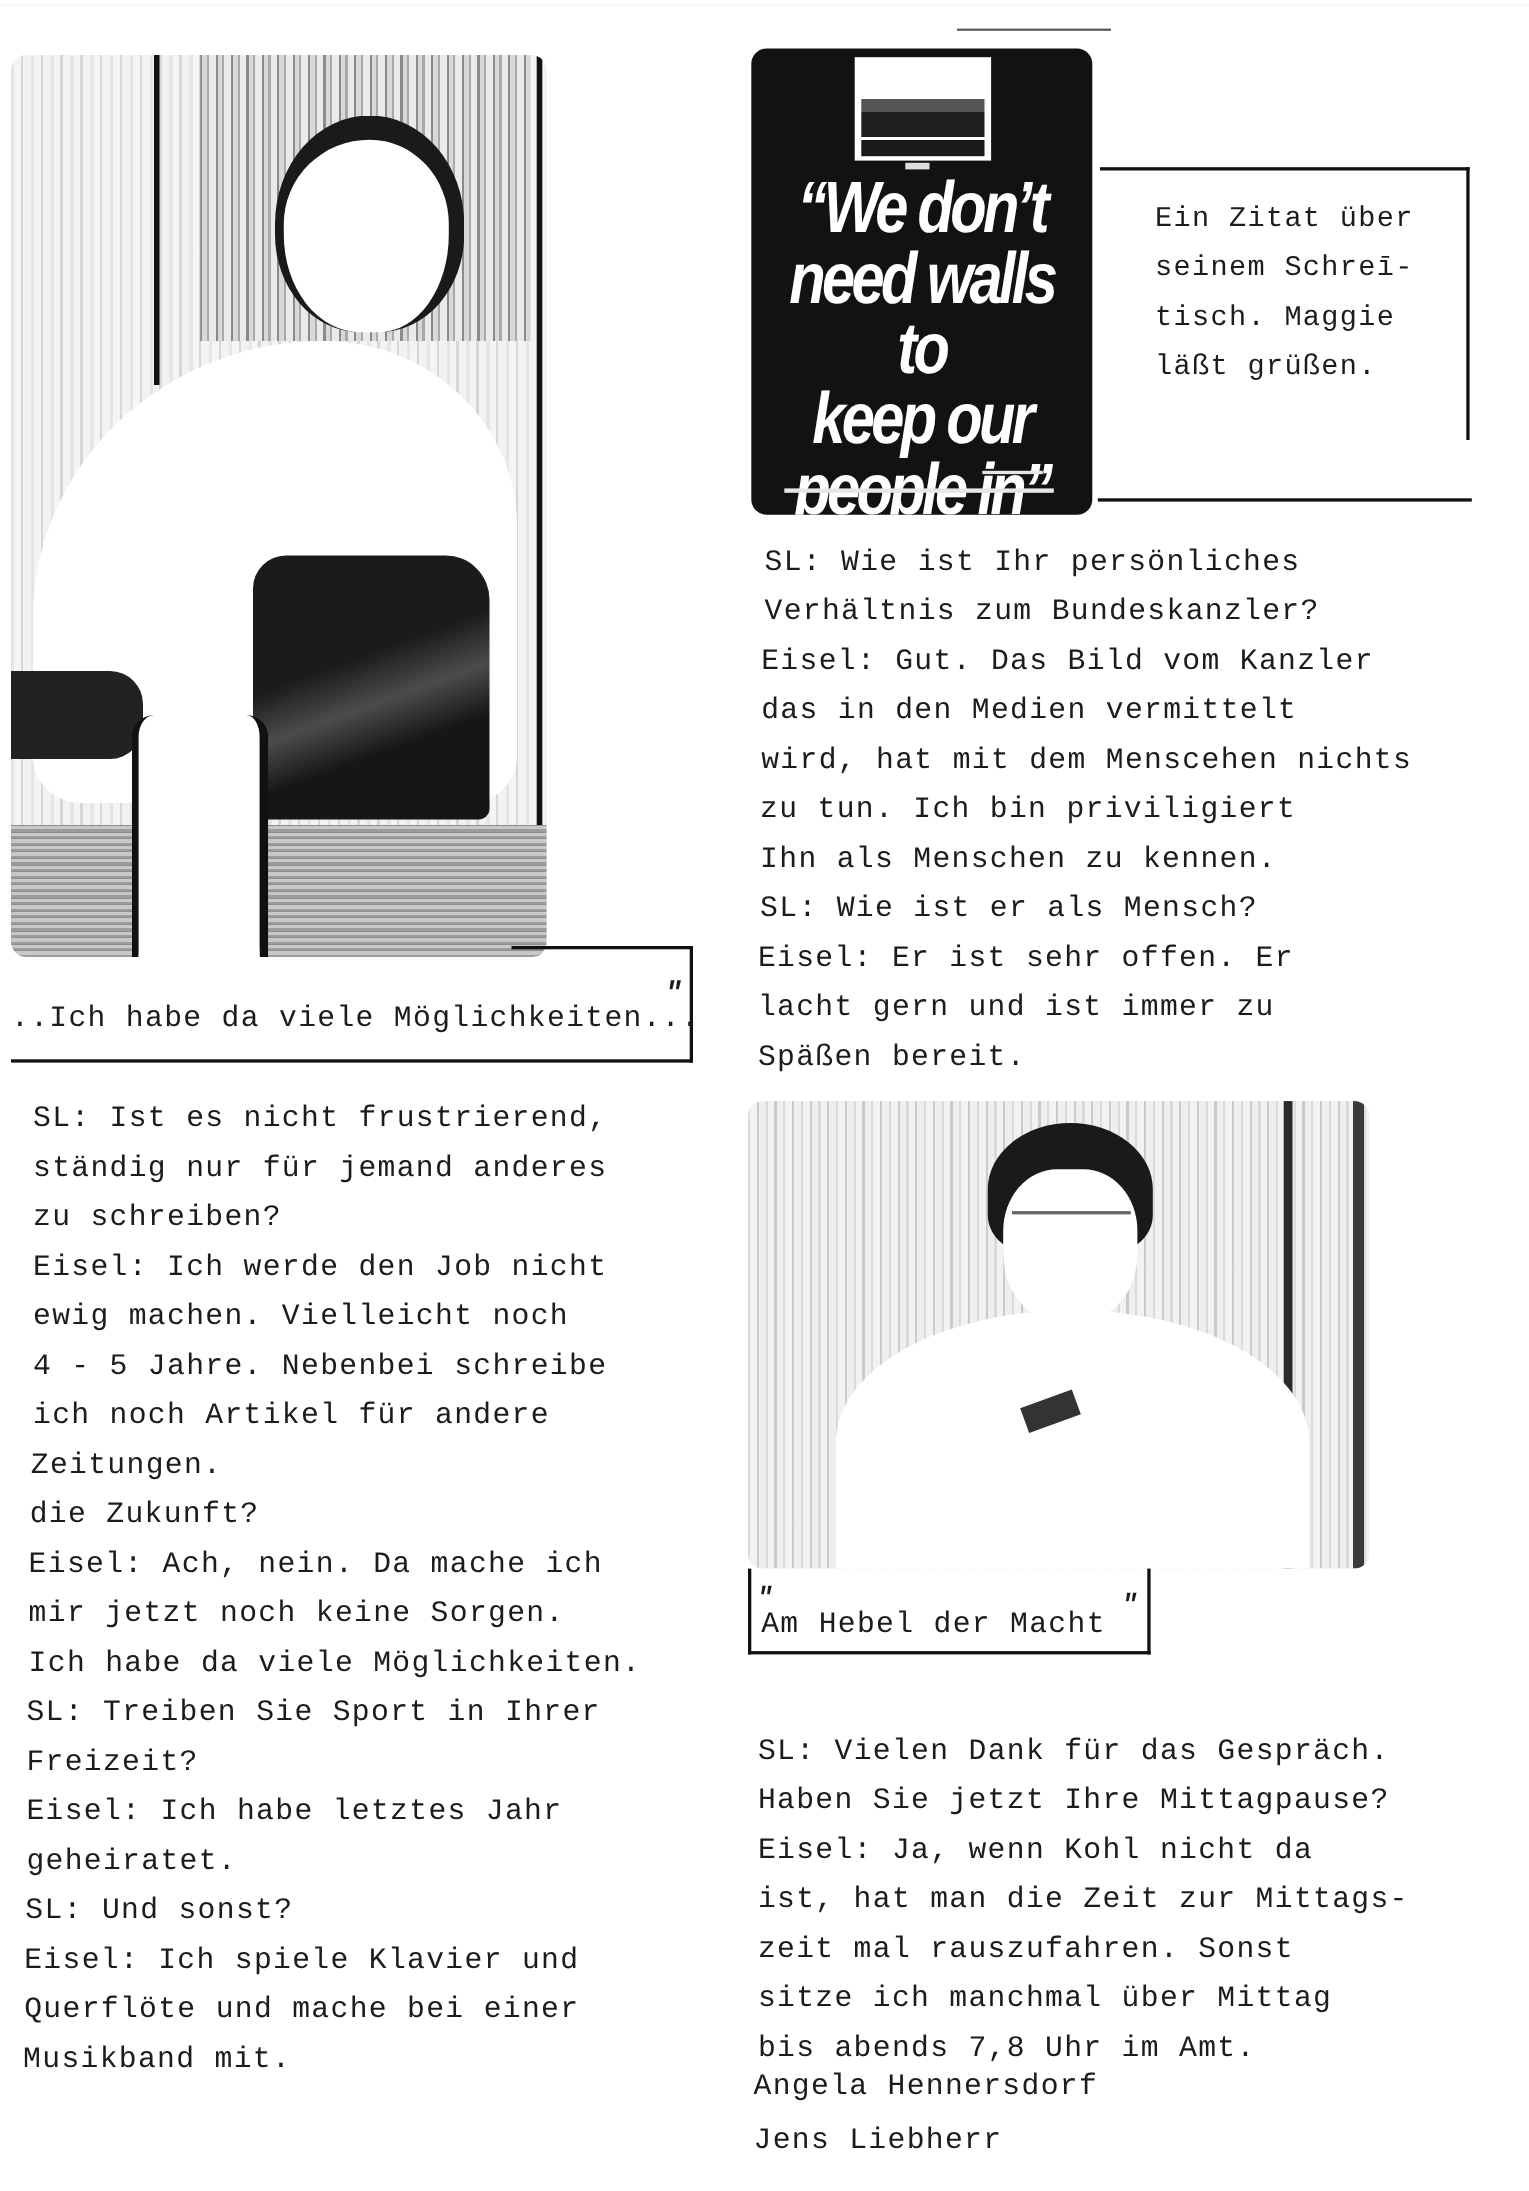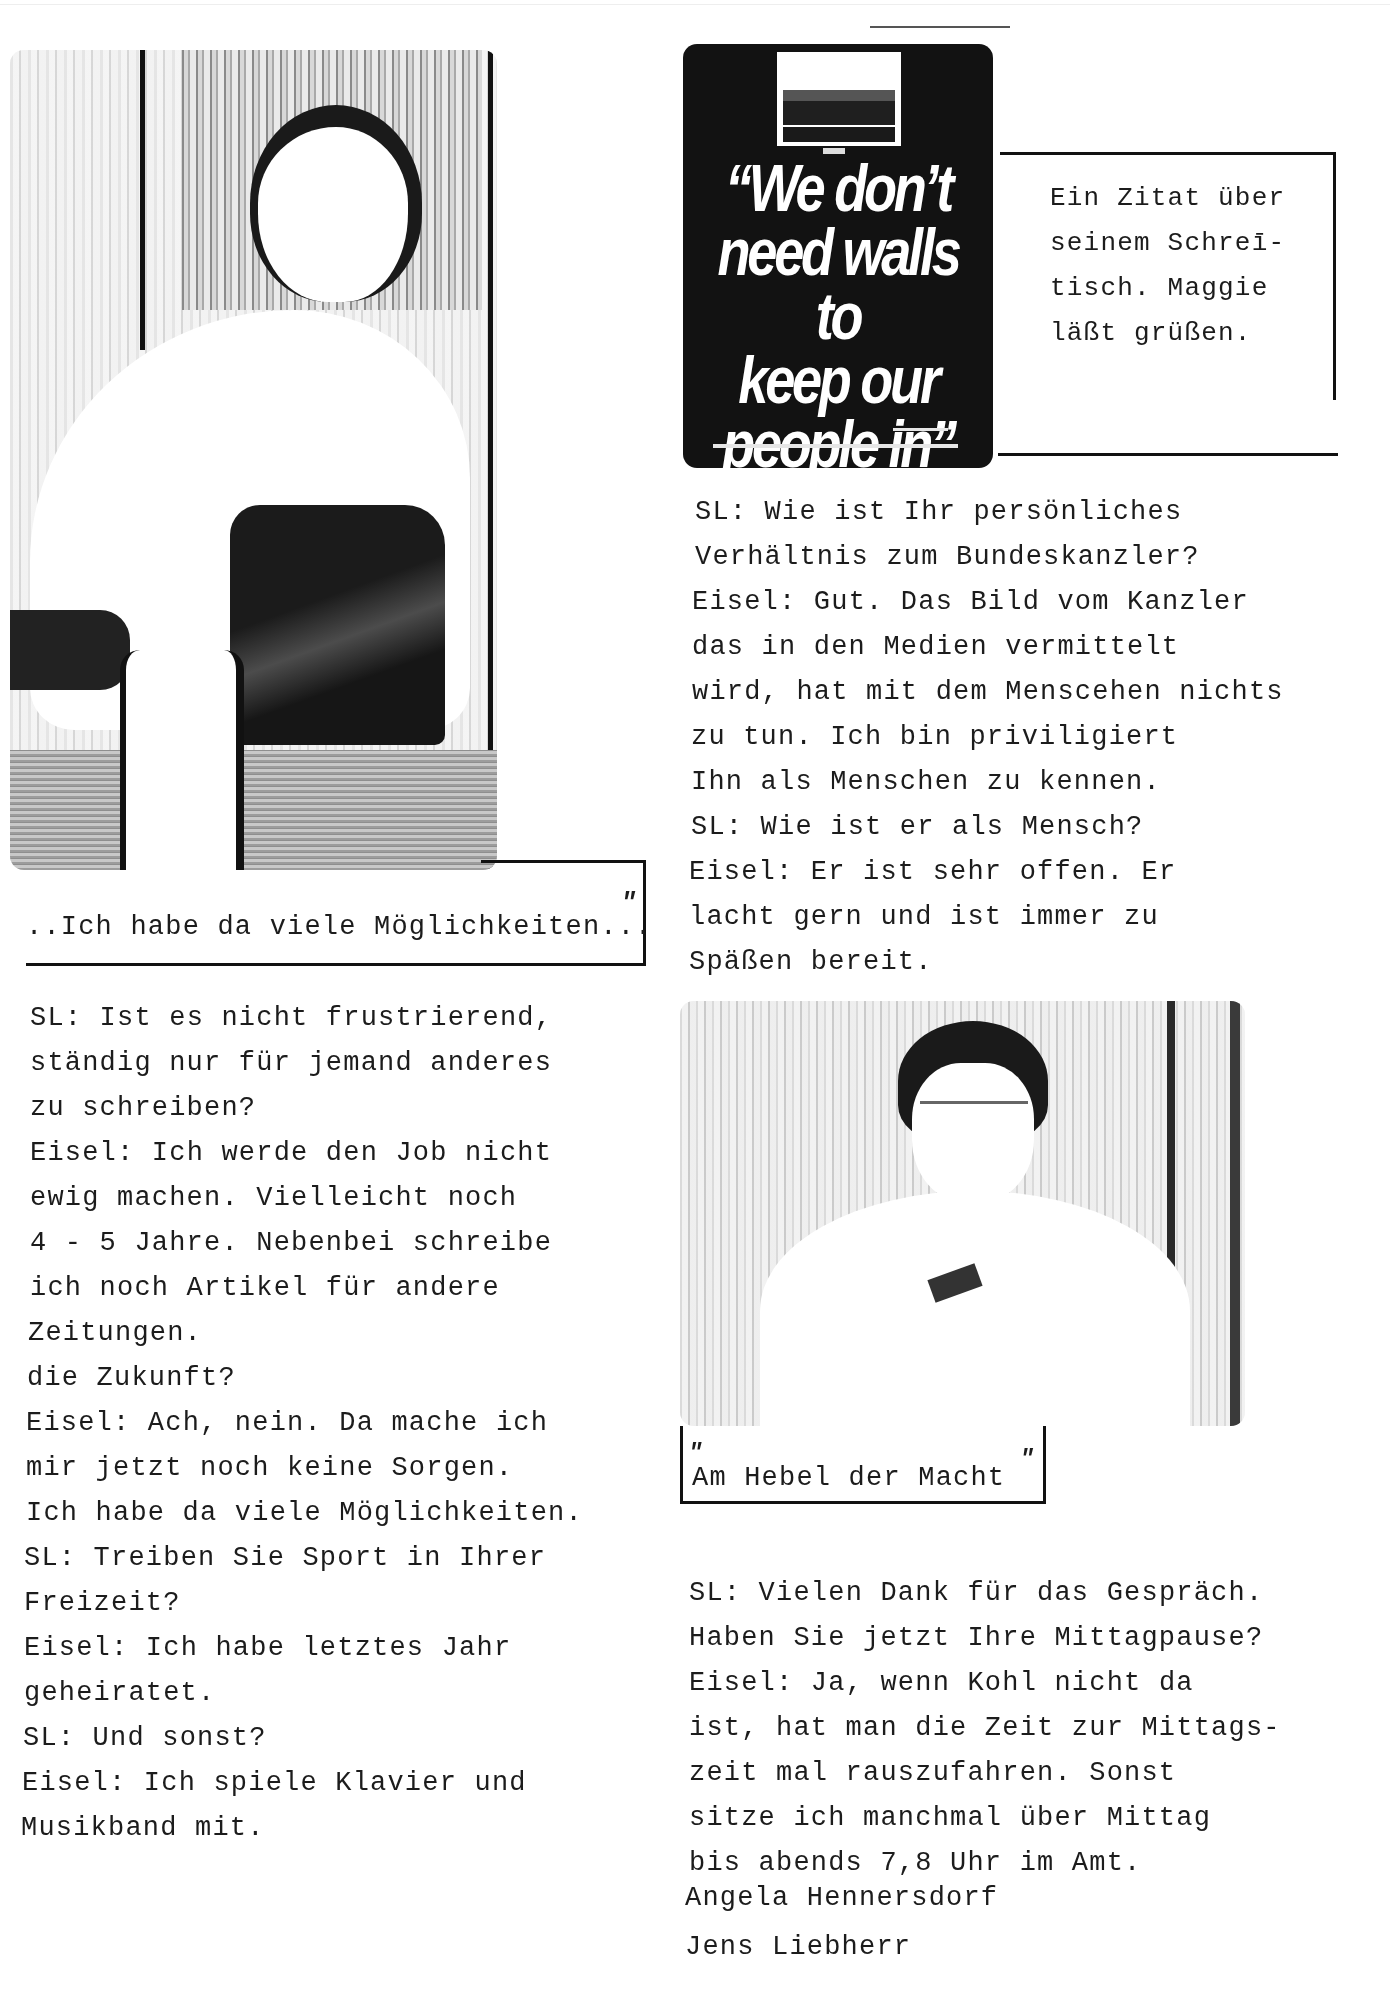--- a/index.html
+++ b/index.html
@@ -24,21 +24,21 @@
      border-radius:60% 40% 10% 10%; }
   #photo-left .chair { position:absolute; left:220px; top:455px; width:215px; height:240px;
      background: linear-gradient(160deg,#1b1b1b 0 40%,#4c4c4c 55%,#161616 70%); border-radius:30px 40px 10px 10px; }
   #photo-left .chair2 { position:absolute; left:0; top:560px; width:120px; height:80px; background:#222; border-radius:0 30px 30px 0; }
   #photo-left .carpet { position:absolute; left:0; top:700px; width:487px; height:120px;
      background: repeating-linear-gradient(0deg,#9c9c9c 0 2px,#c8c8c8 2px 5px,#8e8e8e 5px 6px); }
   #photo-left .leg { position:absolute; left:110px; top:600px; width:110px; height:220px; background:#fff;
      border-right:8px solid #111; border-left:6px solid #111; border-radius:20px 20px 0 0; }
 
   
-  #caption-left { left:26px; top:860px; width:620px; height:106px; }
+  #caption-left { left:10px; top:860px; width:620px; height:106px; }
   #caption-left .top { position:absolute; right:0; top:0; width:165px; height:3px; background:#111; }
   #caption-left .right { position:absolute; right:0; top:0; width:3px; height:106px; background:#111; }
   #caption-left .bottom { position:absolute; left:0; bottom:0; width:620px; height:3px; background:#111; }
   #caption-left .txt { position:absolute; left:0; top:45px; }
   #caption-left .q { position:absolute; right:10px; top:28px; font-size:26px; font-style:italic; font-weight:bold; }
 
   
   #poster { left:683px; top:44px; width:310px; height:424px; background:#121212; overflow:hidden; }
   #poster .tv { position:absolute; left:94px; top:8px; width:124px; height:94px; background:#fff; }
   #poster .tv-img { position:absolute; left:100px; top:40px; width:112px; height:58px;
@@ -197,14 +197,15 @@
   <div class="line" style="margin-left:-3px"><span>die Zukunft?</span></div>
   <div class="line" style="margin-left:-4px"><span class="spk">Eisel:</span><span> Ach, nein. Da mache ich</span></div>
   <div class="line" style="margin-left:-4px"><span>mir jetzt noch keine Sorgen.</span></div>
   <div class="line" style="margin-left:-4px"><span>Ich habe da viele Möglichkeiten.</span></div>
   <div class="line" style="margin-left:-6px"><span class="spk">SL:</span><span> Treiben Sie Sport in Ihrer</span></div>
   <div class="line" style="margin-left:-6px"><span>Freizeit?</span></div>
   <div class="line" style="margin-left:-6px"><span class="spk">Eisel:</span><span> Ich habe letztes Jahr</span></div>
   <div class="line" style="margin-left:-6px"><span>geheiratet.</span></div>
   <div class="line" style="margin-left:-7px"><span class="spk">SL:</span><span> Und sonst?</span></div>
   <div class="line" style="margin-left:-8px"><span class="spk">Eisel:</span><span> Ich spiele Klavier und</span></div>
+  <div class="line" style="margin-left:-8px"><span>Querflöte und mache bei einer</span></div>
   <div class="line" style="margin-left:-9px"><span>Musikband mit.</span></div>
 </div>
 
 </body></html>

